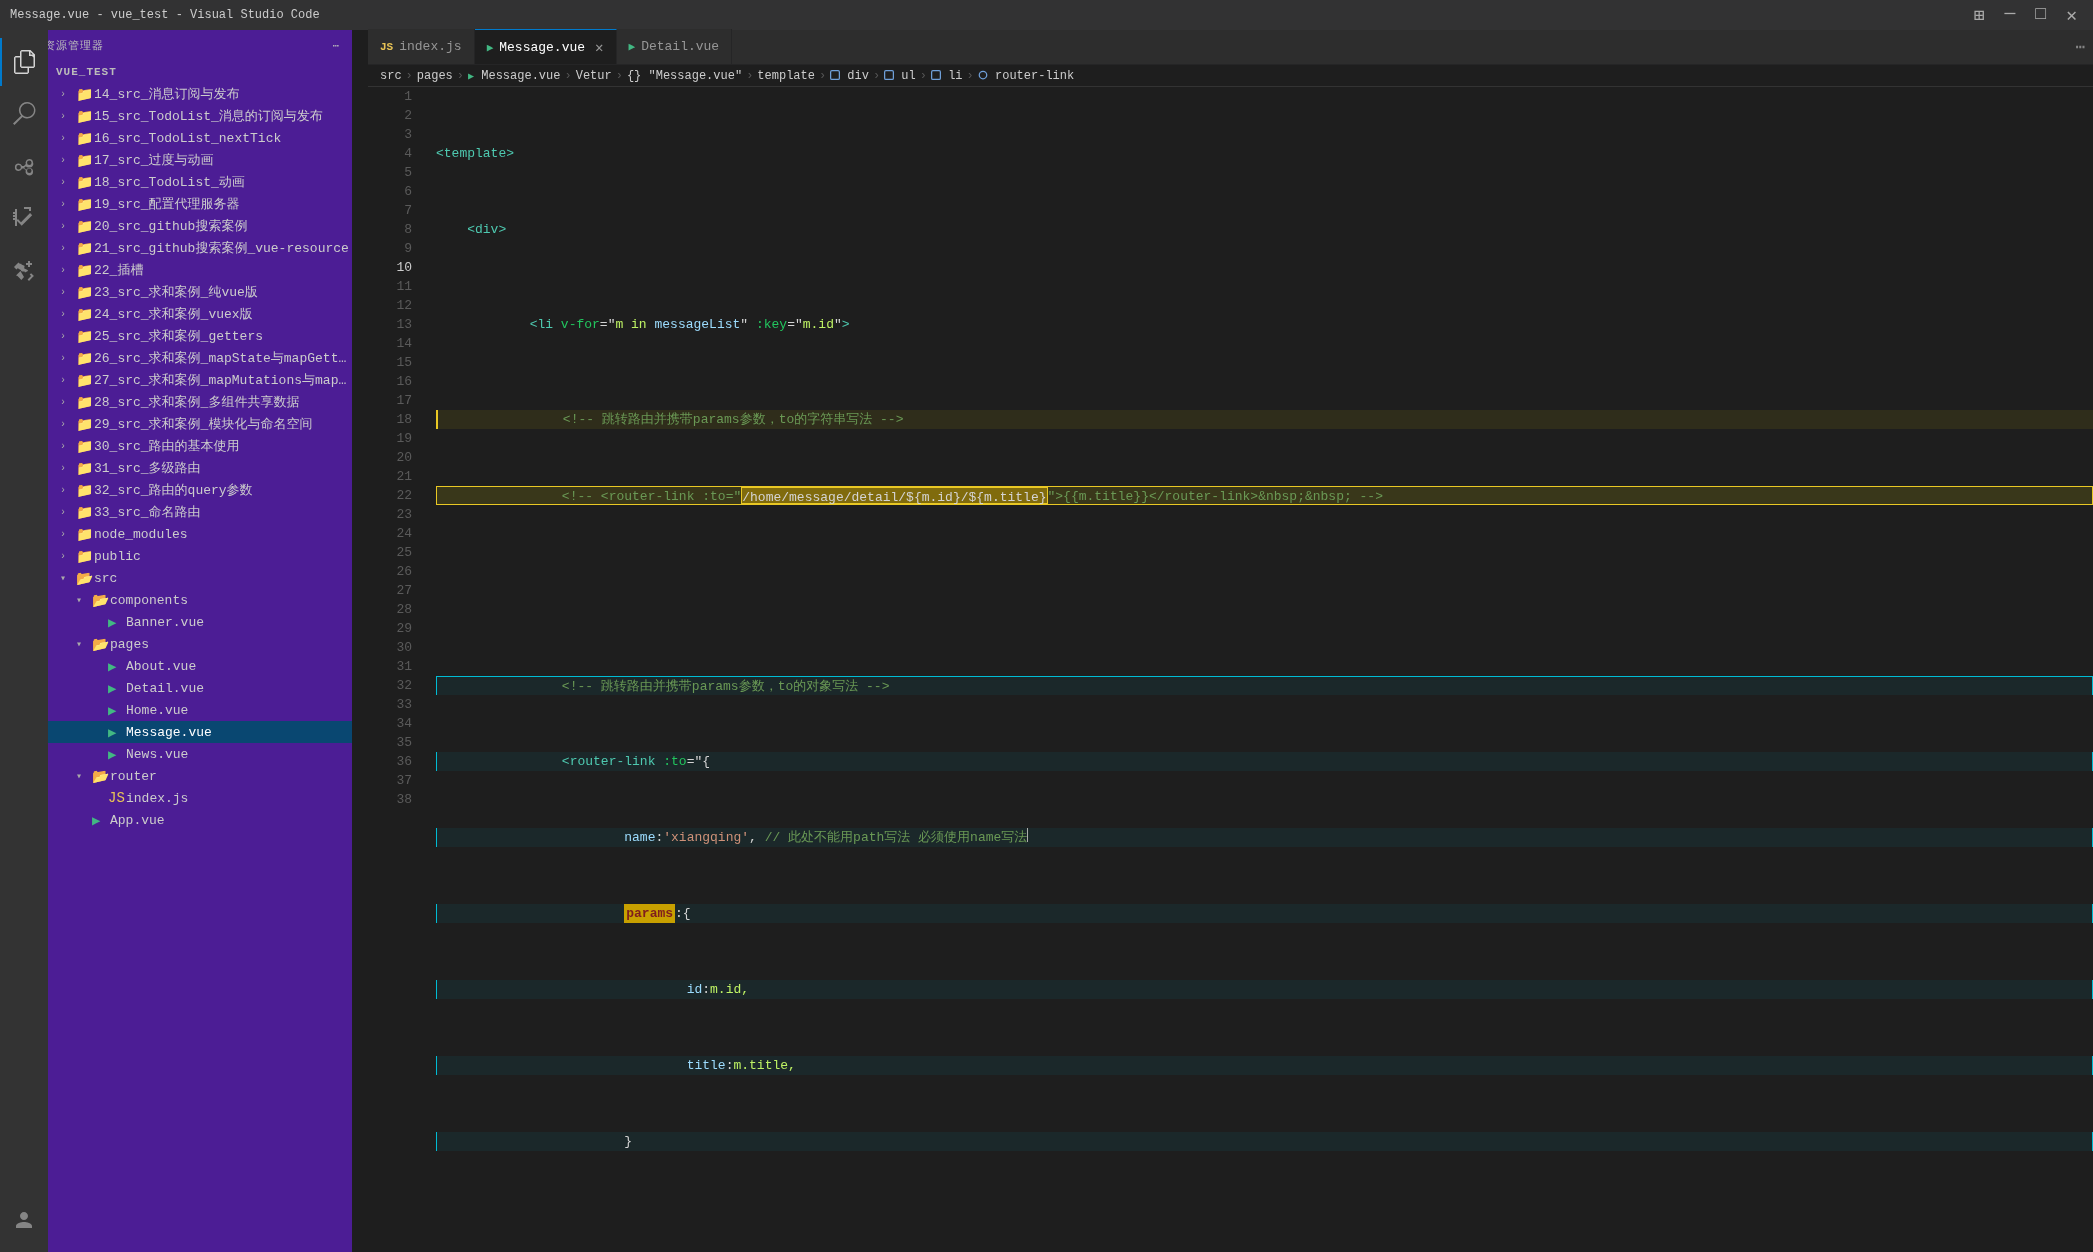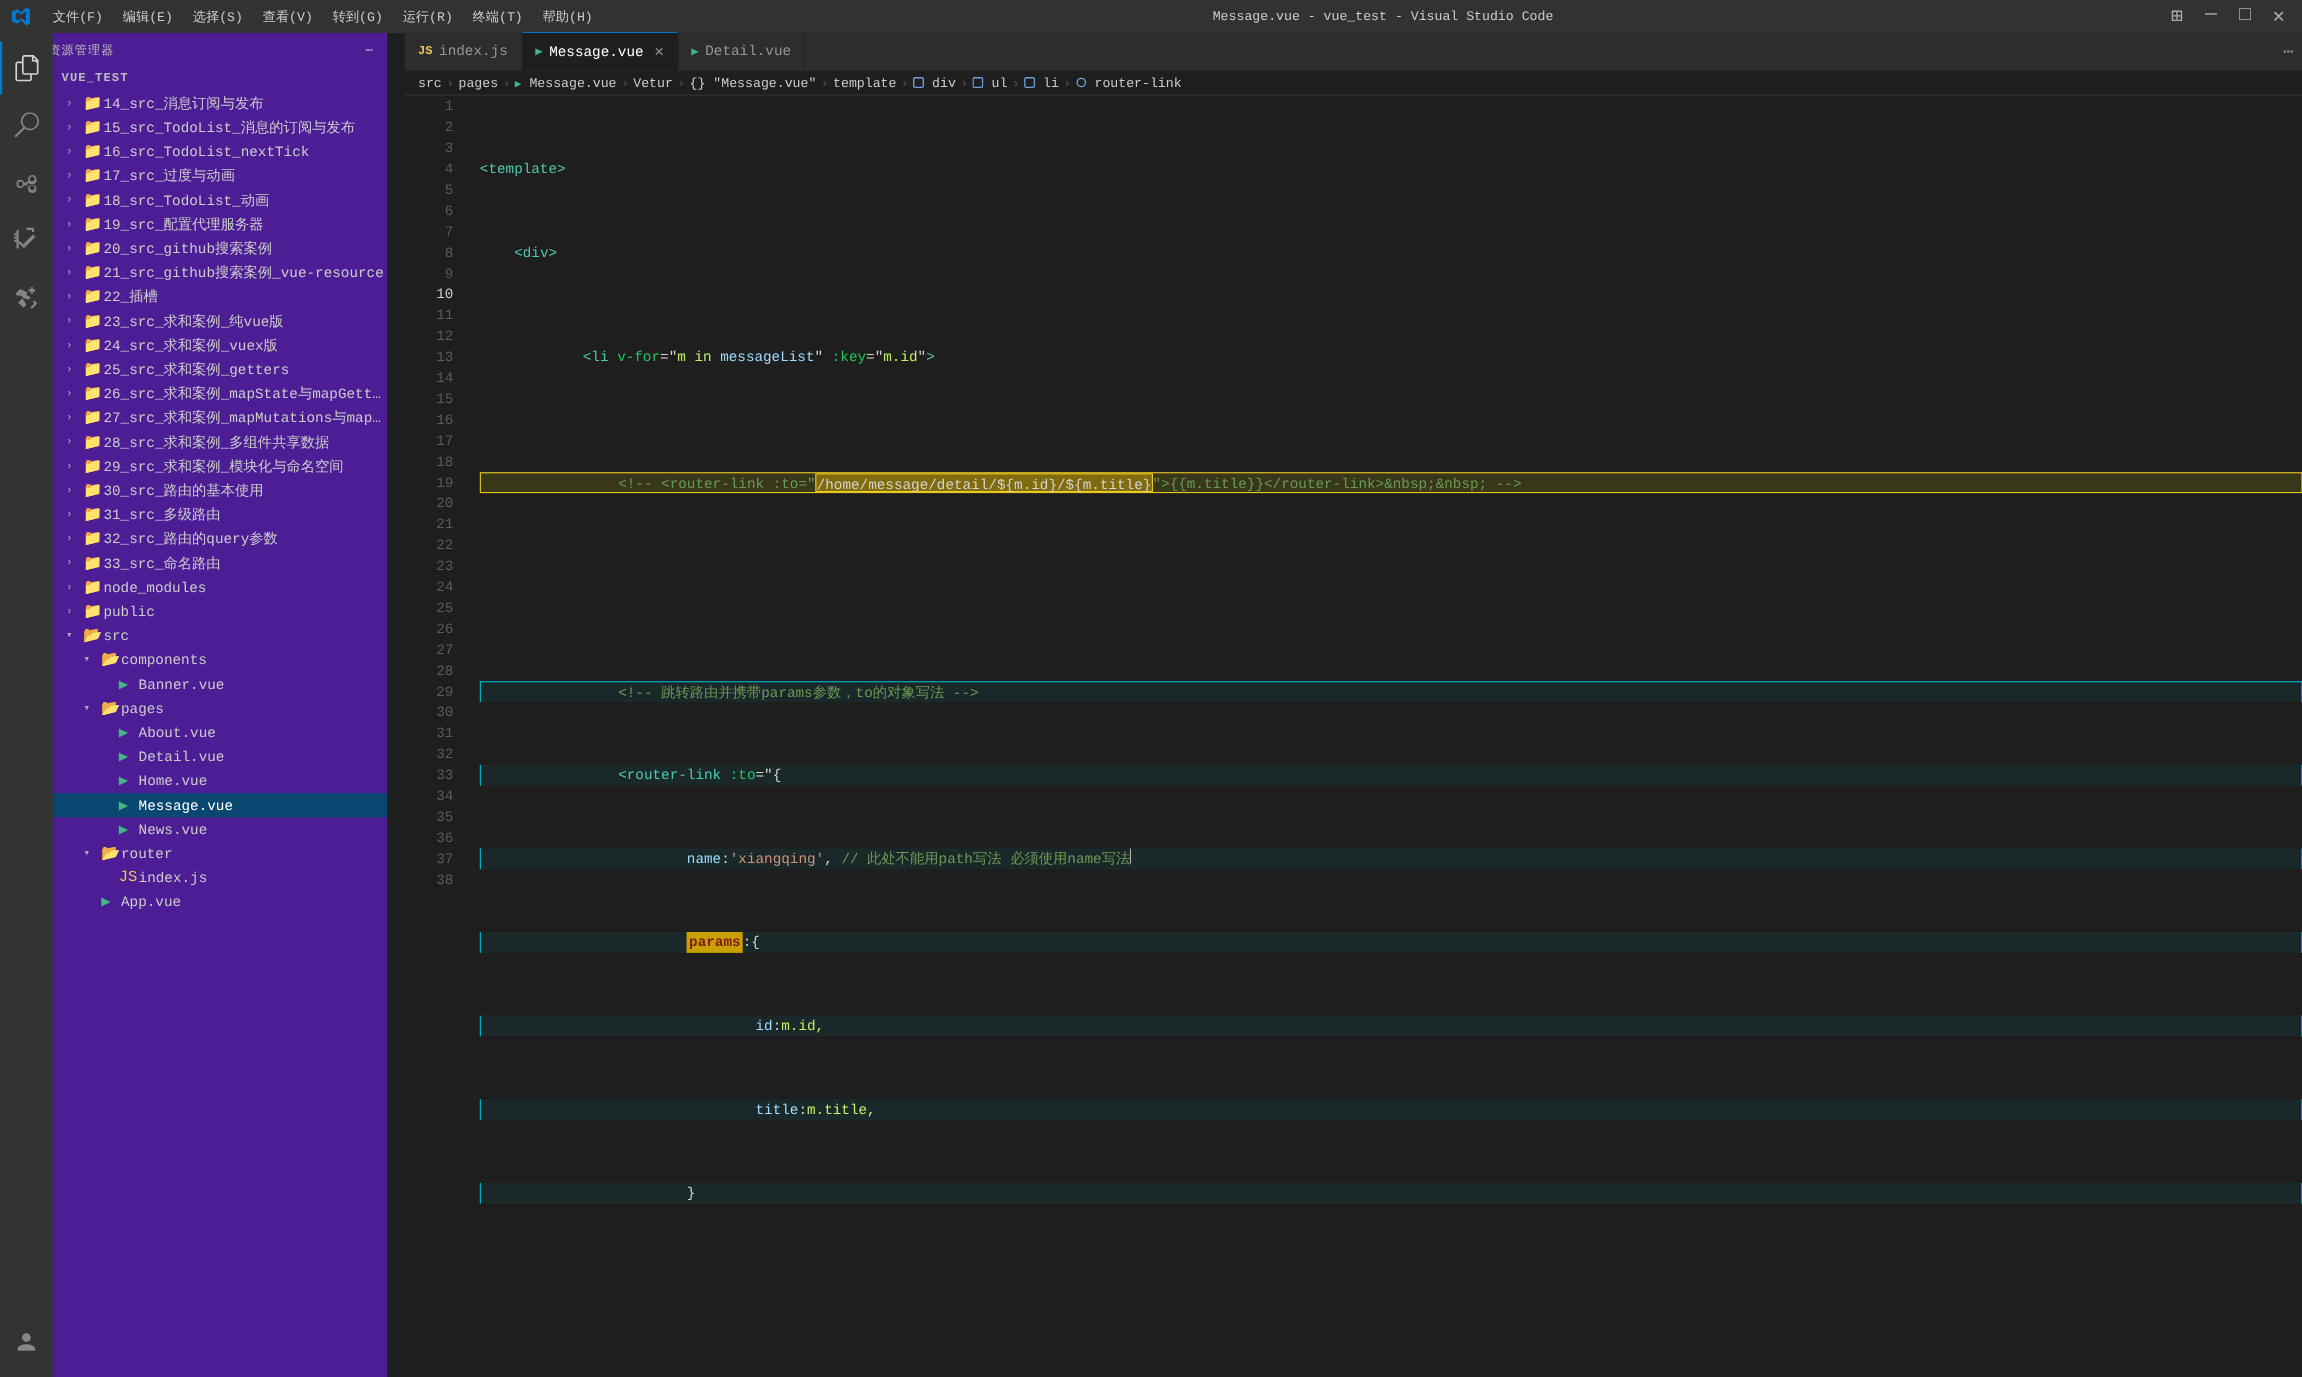--- a/index.html
+++ b/index.html
@@ -297,35 +297,20 @@
       background: #c8a000;
       color: #7f1d1d;
       font-weight: bold;
       padding: 0 2px;
     }
   </style>
 </head>
 <body>
 
 <div class="title-bar">
-  <div class="title-bar-left">
-    <svg class="vscode-icon" viewBox="0 0 100 100" fill="currentColor">
-      <path d="M74.9 4.3L51.7 30.6 32.4 13.5 4.4 25v50.1l28 11.5 19-17.3 23.6 26.3 20.7-9.6V13.9L74.9 4.3zm0 72.4L52 58.2l-12.7 11.5-15.4-6.4V36.7l15.4-6.4L52 41.8l23-18.5v53.4z"></path>
-    </svg>
-    <div class="menu-bar">
-      <span class="menu-item">文件(F)</span>
-      <span class="menu-item">编辑(E)</span>
-      <span class="menu-item">选择(S)</span>
-      <span class="menu-item">查看(V)</span>
-      <span class="menu-item">转到(G)</span>
-      <span class="menu-item">运行(R)</span>
-      <span class="menu-item">终端(T)</span>
-      <span class="menu-item">帮助(H)</span>
-    </div>
-  </div>
   <div class="title-bar-center">Message.vue - vue_test - Visual Studio Code</div>
   <div class="title-bar-right">
     <span style="font-size:18px;color:#aaa;cursor:pointer;padding:0 6px;">⊞</span>
     <span style="font-size:18px;color:#aaa;cursor:pointer;padding:0 6px;">─</span>
     <span style="font-size:18px;color:#aaa;cursor:pointer;padding:0 6px;">□</span>
     <span style="font-size:18px;color:#aaa;cursor:pointer;padding:0 6px;">✕</span>
   </div>
 </div>
 
 <div class="activity-bar">
@@ -656,20 +641,23 @@
       <div class="code-line">
         <span>&nbsp;&nbsp;&nbsp;&nbsp;</span><span class="t-tag">&lt;div&gt;</span>
       </div>
       
       
       <div class="code-line">
         <span>&nbsp;&nbsp;&nbsp;&nbsp;&nbsp;&nbsp;&nbsp;&nbsp;&nbsp;&nbsp;&nbsp;&nbsp;</span><span class="t-tag">&lt;li </span><span class="t-attr">v-for</span><span class="t-punct">="</span><span class="t-white">m in </span><span class="t-prop">messageList</span><span class="t-punct">"</span><span class="t-tag"> </span><span class="t-attr">:key</span><span class="t-punct">="</span><span class="t-white">m.id</span><span class="t-punct">"</span><span class="t-tag">&gt;</span>
       </div>
 
       
+      <div class="code-line" style="background: rgba(255,235,0,0.08); border-left: 2px solid #e9c824;">
+        <span>&nbsp;&nbsp;&nbsp;&nbsp;&nbsp;&nbsp;&nbsp;&nbsp;&nbsp;&nbsp;&nbsp;&nbsp;&nbsp;&nbsp;&nbsp;&nbsp;</span><span class="t-comment">&lt;!-- 跳转路由并携带params参数，to的字符串写法 --&gt;</span>
+      </div>
       
       <div class="code-line" style="background: rgba(255,235,0,0.12); border-left: 2px solid #e9c824; border: 1px solid #e9c824;">
         <span>&nbsp;&nbsp;&nbsp;&nbsp;&nbsp;&nbsp;&nbsp;&nbsp;&nbsp;&nbsp;&nbsp;&nbsp;&nbsp;&nbsp;&nbsp;&nbsp;</span><span class="t-comment">&lt;!-- &lt;router-link :to="</span><span style="background:rgba(200,160,0,0.5);border:1px solid #e9c824;">/home/message/detail/${m.id}/${m.title}</span><span class="t-comment">"&gt;{{m.title}}&lt;/router-link&gt;&amp;nbsp;&amp;nbsp; --&gt;</span>
       </div>
 
       
       <div class="code-line">&nbsp;</div>
 
       
       <div class="code-line" style="background: rgba(0,188,212,0.07); border-top: 1px solid #00bcd4; border-left: 1px solid #00bcd4; border-right: 1px solid #00bcd4;">

